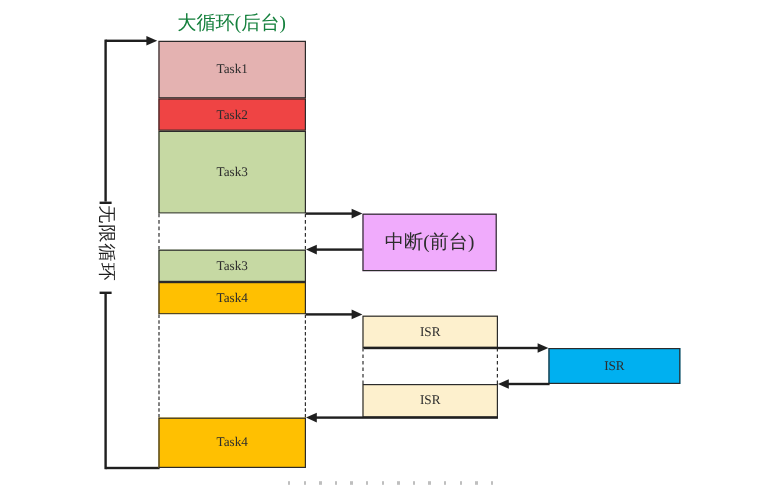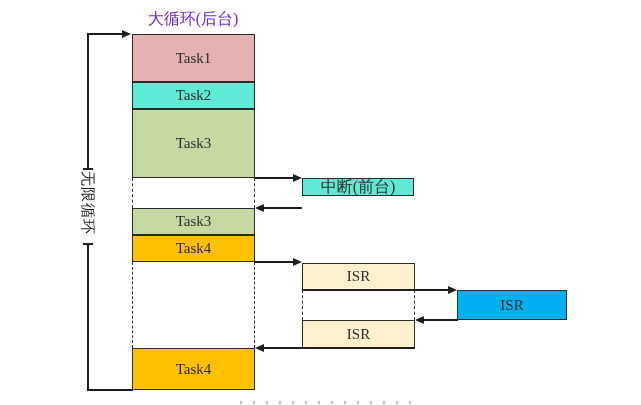--- a/index.html
+++ b/index.html
@@ -18,29 +18,29 @@
   .tick{position:absolute;height:1.5px;width:10px;background:#1f1f1f;}
   
   .ah{position:absolute;width:0;height:0;border-top:4px solid transparent;border-bottom:4px solid transparent;}
   .ah.right{border-left:9px solid #1f1f1f;}
   .ah.left{border-right:9px solid #1f1f1f;}
   
   .box{
     position:absolute;box-sizing:border-box;
     border:1px solid #2b2b2b;
     display:flex;align-items:center;justify-content:center;
-    font-size:15px;color:#2d2d2d;
+    font-size:11px;color:#2d2d2d;
   }
   .gap{
     position:absolute;box-sizing:border-box;
     border-left:1px dashed #2f2f2f;border-right:1px dashed #2f2f2f;
     background:#ffffff;
   }
   .title{
-    position:absolute;text-align:center;font-size:16px;color:#6d28d9;
+    position:absolute;text-align:center;font-size:16px;color:#15803d;
     white-space:nowrap;
   }
   .loop-label{
     position:absolute;
     writing-mode:vertical-rl;text-orientation:sideways;
     font-size:15px;color:#1c1c1c;letter-spacing:1px;
     left:80px;top:171px;height:74px;line-height:16px;
     background:#ffffff;
   }
   .caption-remnant{
@@ -62,38 +62,38 @@
   <div class="vline" style="left:87px;top:33px;height:135px;"></div>
   <div class="tick" style="left:83px;top:168px;"></div>
   <div class="loop-label">无限循环</div>
   <div class="tick" style="left:83px;top:243px;"></div>
   <div class="vline" style="left:87px;top:245px;height:146px;"></div>
 
   <div class="hline" style="left:88px;top:389px;width:45px;"></div>
 
   <div class="box" style="left: 132px; top: 34px; width: 123px; height: 48px; background-color: rgb(228, 178, 177);">Task1</div>
 
-  <div class="box" style="left: 132px; top: 82px; width: 123px; height: 27px; background-color: #5eead4;">Task2</div>
+  <div class="box" style="left: 132px; top: 82px; width: 123px; height: 27px; background-color: #ef4444;">Task2</div>
 
   <div class="box" style="left: 132px; top: 109px; width: 123px; height: 69px; background-color: rgb(198, 217, 163);">Task3</div>
 
   <div class="gap" style="left:132px;top:178px;width:123px;height:30px;"></div>
 
   <div class="box" style="left: 132px; top: 208px; width: 123px; height: 27px; background-color: rgb(198, 217, 163);">Task3</div>
 
   <div class="box" style="left: 132px; top: 235px; width: 123px; height: 27px; background-color: rgb(255, 192, 1);">Task4</div>
 
   <div class="gap" style="left:132px;top:262px;width:123px;height:86px;"></div>
 
   <div class="box" style="left: 132px; top: 348px; width: 123px; height: 42px; background-color: rgb(255, 192, 1);">Task4</div>
 
   <div class="hline" style="left:255px;top:177px;width:39px;"></div>
   <div class="ah right" style="left:293px;top:174px;"></div>
 
-  <div class="box" style="left: 302px; top: 178px; width: 112px; height: 18px; font-size: 16px; background-color: #5eead4;">中断(前台)</div>
+  <div class="box" style="left: 302px; top: 178px; width: 112px; height: 48px; font-size: 16px; background-color: #f0abfc;">中断(前台)</div>
 
   <div class="hline" style="left:261px;top:207px;width:41px;"></div>
   <div class="ah left" style="left:255px;top:204px;"></div>
 
   <div class="hline" style="left:255px;top:261px;width:39px;"></div>
   <div class="ah right" style="left:293px;top:258px;"></div>
 
   <div class="box" style="left: 302px; top: 263px; width: 113px; height: 27px; background-color: rgb(253, 240, 205);">ISR</div>
 
   <div class="gap" style="left:302px;top:290px;width:113px;height:30px;"></div>

